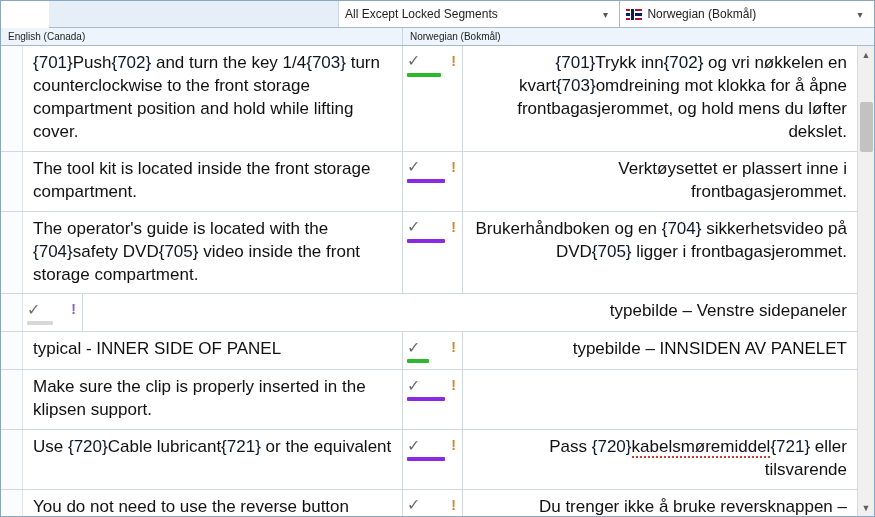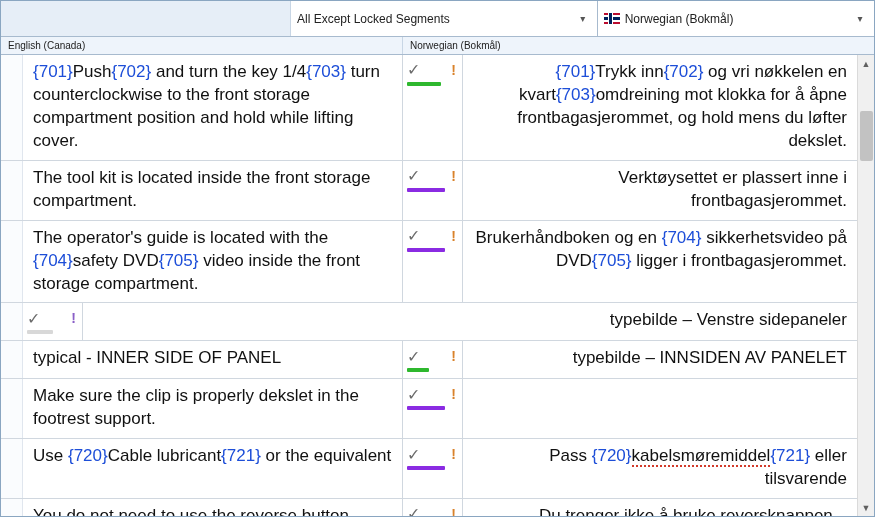--- a/index.html
+++ b/index.html
@@ -16,21 +16,22 @@
     border: 1px solid #8aa6c1;
     display: flex;
     flex-direction: column;
     background: #fff;
   }
   .toolbar {
     display: flex;
     align-items: stretch;
     background: #e6eef7;
     border-bottom: 1px solid #a7bace;
-    height: 36px;
+    height: 27px;
+    margin-left: 48px;
   }
   .toolbar .spacer {
     width: 290px;
     background: #e6eef7;
     border-right: 1px solid #c8d6e5;
   }
   .toolbar .select {
     flex: 1;
     display: flex;
     align-items: center;
@@ -168,21 +169,21 @@
   }
   .bar.green { background: #2eb82e; width: 34px; }
   .bar.purple { background: #8a2be2; width: 38px; }
   .bar.short-green { background: #2eb82e; width: 22px; }
   .bar.grey { background: #d8d8d8; width: 26px; }
   .cell.tgt {
     flex: 1;
     text-align: right;
   }
   .tag {
-    color: #1d4ed8;
+    color: #0f172a;
     font-weight: normal;
   }
   .ul-red {
     border-bottom: 2px dotted #d23a2a;
     padding-bottom: 0px;
   }
 </style>
 </head>
 <body>
 
@@ -262,21 +263,21 @@
             <div class="status-line1">
               <span class="tick">✓</span>
               <span class="warn">!</span>
             </div>
             <div class="bar short-green"></div>
           </div>
           <div class="cell tgt"><span>typebilde – INNSIDEN AV PANELET</span></div>
         </div>
         <div class="row">
           <div class="gutter"></div>
-          <div class="cell src"><span>Make sure the clip is properly dekslet in the footrest support.</span></div>
+          <div class="cell src"><span>Make sure the clip is properly inserted in the klipsen support.</span></div>
           <div class="cell status">
             <div class="status-line1">
               <span class="tick">✓</span>
               <span class="warn">!</span>
             </div>
             <div class="bar purple"></div>
           </div>
         </div>
         <div class="row">
           <div class="gutter"></div>

